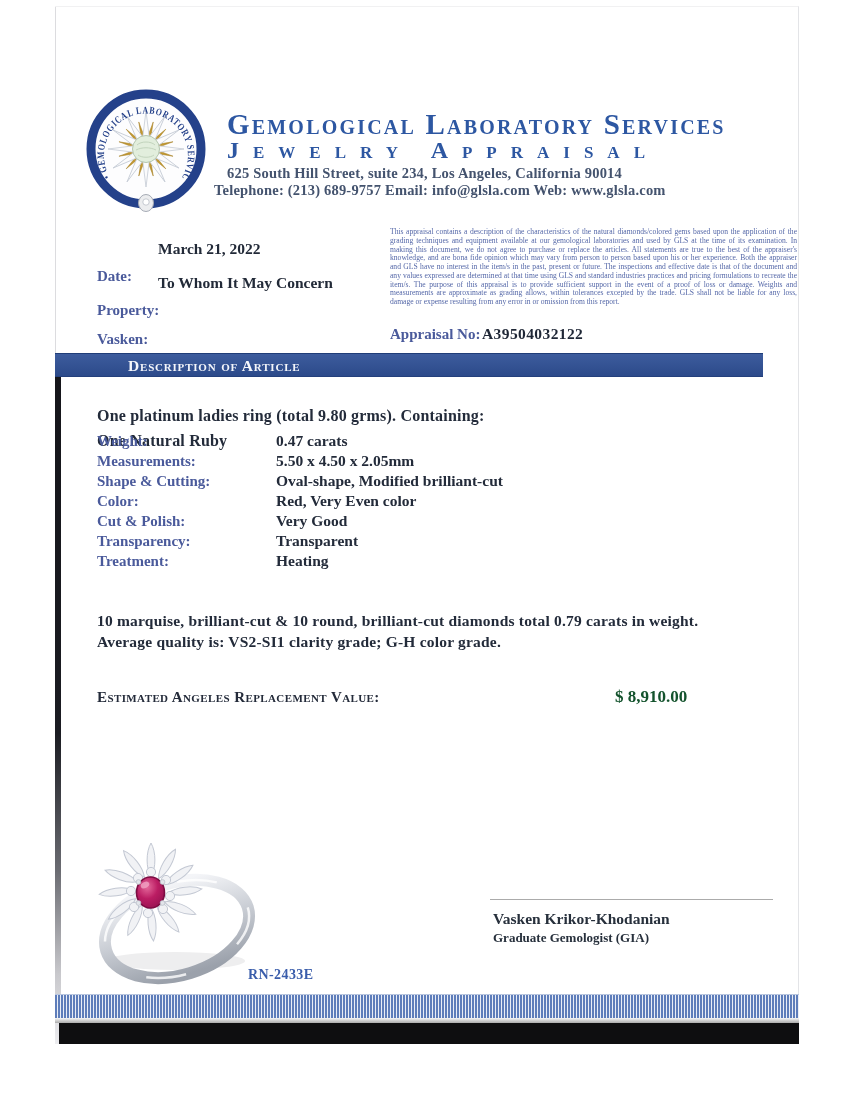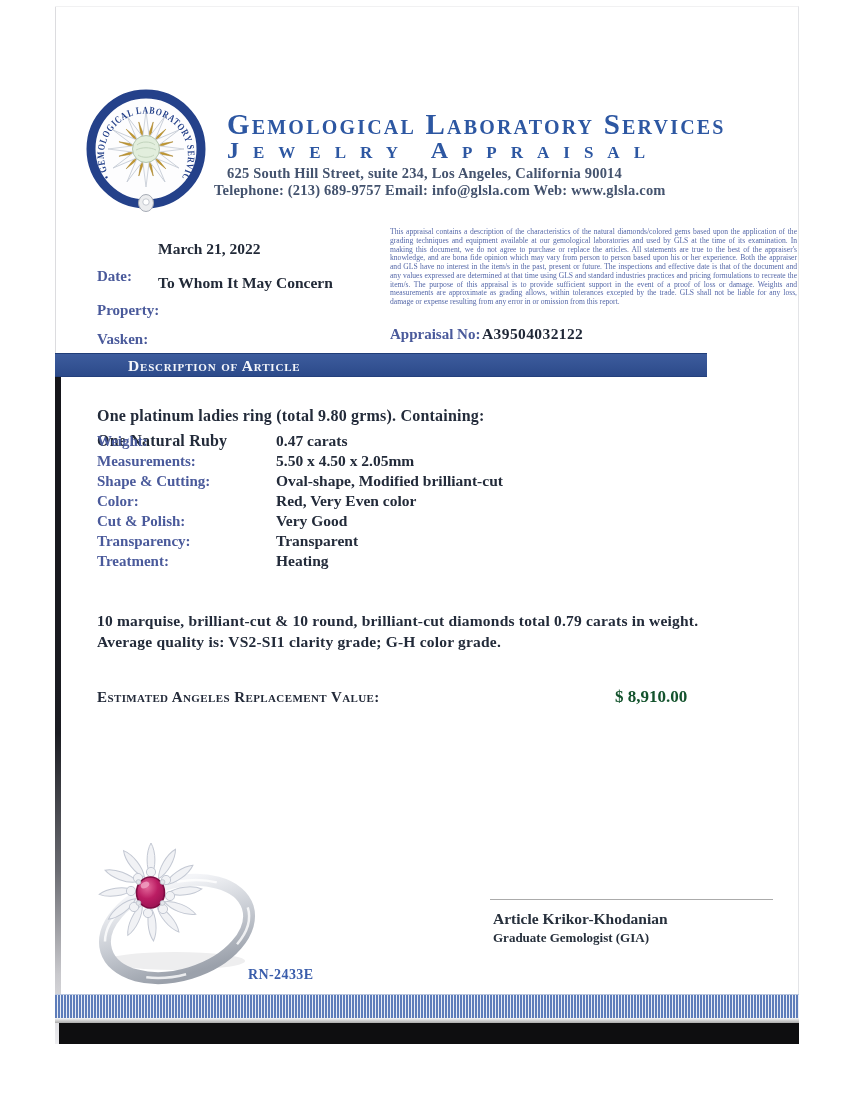--- a/index.html
+++ b/index.html
@@ -27,21 +27,21 @@
   .meta-label { position:absolute; left:42px; font-weight:bold; font-size:15px; color:#4a5a9b;margin-top:27px; }
   .meta-value { position:absolute; left:103px; font-weight:bold; font-size:15.5px; color:#222a38; white-space:nowrap; }
 
   
   .disclaimer { position:absolute; left:335px; top:221px; width:407px; font-size:7.6px; line-height:8.75px;
           color:#5568a8; text-align:justify; }
   .appr-label { position:absolute; left:335px; top:319px; font-weight:bold; font-size:15px; color:#4a5a9b; }
   .appr-value { position:absolute; left:427px; top:318px; font-weight:bold; font-size:15.5px; color:#1f2736; letter-spacing:0.4px; }
 
   
-  .section-bar { position:absolute; left:0; top:346px; width:652px; height:24px;
+  .section-bar { position:absolute; left:0; top:346px; width:708px; height:24px;
           background:linear-gradient(#3d5c9d, #2c4a8a); border-top:1px solid #203d78; border-bottom:1px solid #24407c; }
   .section-bar-title { position:absolute; left:73px; top:0; line-height:23px; color:#f4f6fb;
           font-variant:small-caps; font-weight:bold; font-size:15.5px; letter-spacing:0.8px; white-space:nowrap; }
 
   
   .intro { position:absolute; left:42px; top:396px; font-weight:bold; font-size:16px; line-height:25px;
           color:#232b3a; letter-spacing:0.2px; }
   .attr-table { position:absolute; left:42px; top:424px; width:620px; }
   .attr-row { height:20px; line-height:20px; white-space:nowrap; }
   .attr-label { display:inline-block; width:175px; font-weight:bold; font-size:15px; color:#4a5a9b; }
@@ -231,20 +231,20 @@
         <ellipse cx="72" cy="44" rx="4.5" ry="3" fill="#f3a9c8" opacity="0.75" transform="rotate(-25 72 44)"></ellipse>
         <circle cx="65.5" cy="41" r="2.4" fill="#e2e5ea" stroke="#b6bcc6" stroke-width="0.7"></circle>
         <circle cx="89.5" cy="41" r="2.4" fill="#e2e5ea" stroke="#b6bcc6" stroke-width="0.7"></circle>
         <circle cx="65.5" cy="62" r="2.4" fill="#e2e5ea" stroke="#b6bcc6" stroke-width="0.7"></circle>
         <circle cx="89.5" cy="62" r="2.4" fill="#e2e5ea" stroke="#b6bcc6" stroke-width="0.7"></circle>
       </g>
     </svg>
     <div class="photo-ref">RN-2433E</div>
 
     <div class="sig-line"></div>
-    <div class="sig-name">Article Krikor-Khodanian</div>
+    <div class="sig-name">Vasken Krikor-Khodanian</div>
     <div class="sig-credential">Graduate Gemologist (GIA)</div>
 
     <div class="band-stripes"></div>
     <div class="band-silver"></div>
     <div class="band-black"></div>
   </div>
 </div>
 
 </body></html>

